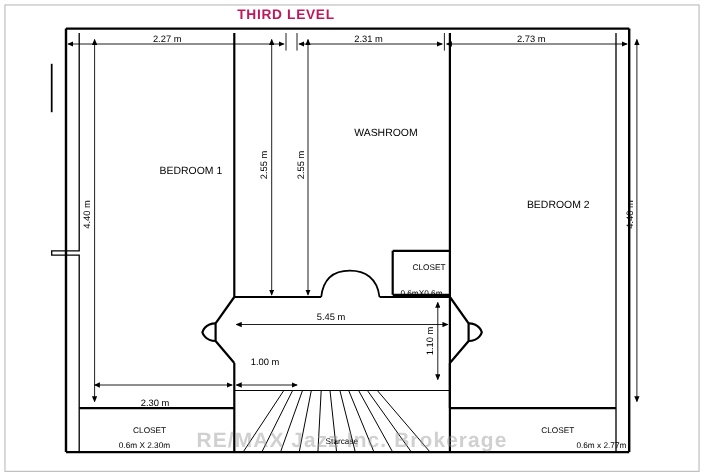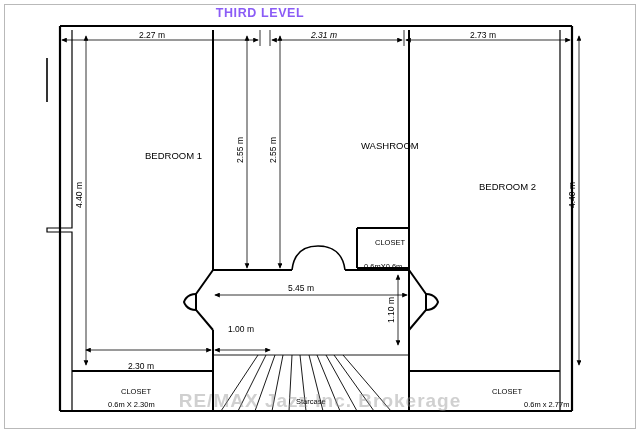--- a/index.html
+++ b/index.html
@@ -26,21 +26,21 @@
   }
   #title {
     position: absolute;
     left: 0;
     top: 6px;
     width: 520px;
     text-align: center;
     font-size: 12.5px;
     font-weight: bold;
     letter-spacing: 0.6px;
-    color: #8b5cf6;
+    color: #be185d;
   }
   svg.plan {
     position: absolute;
     left: 0;
     top: 0;
     width: 640px;
     height: 433px;
   }
   .lbl {
     position: absolute;
@@ -176,35 +176,35 @@
     </g>
 
     <g stroke="#000" fill="none" stroke-width="0.8">
       <line x1="215" y1="295" x2="407" y2="295" marker-start="url(#arS)" marker-end="url(#ar)"></line>
       <line x1="86" y1="350" x2="211" y2="350" marker-start="url(#arS)" marker-end="url(#ar)"></line>
       <line x1="215" y1="350" x2="270" y2="350" marker-start="url(#arS)" marker-end="url(#ar)"></line>
     </g>
   </svg>
 
   <div class="lbl room" style="left:145px; top:150px;">BEDROOM 1</div>
-  <div class="lbl room" style="left:322px; top:140px;margin-left:39px;">WASHROOM</div>
+  <div class="lbl room" style="left:322px; top:116px;">WASHROOM</div>
   <div class="lbl room" style="left:479px; top:181px;">BEDROOM 2</div>
   <div class="lbl small" style="left:296px; top:385px;margin-top:12px;">Starcase</div>
 
   <div class="lbl small" style="left:375px; top:238px;">CLOSET</div>
   <div class="lbl small" style="left:364px; top:262px;">0.6mX0.6m</div>
 
   <div class="lbl small" style="left:121px; top:387px;">CLOSET</div>
   <div class="lbl small" style="left:108px; top:400px;">0.6m X 2.30m</div>
 
   <div class="lbl small" style="left:492px; top:387px;">CLOSET</div>
   <div class="lbl small" style="left:477px; top:400px;padding-left:47px;">0.6m x 2.77m</div>
 
   <div class="lbl dim" style="left:139px; top:30px;">2.27 m</div>
-  <div class="lbl dim" style="left:311px; top:30px;font-style:italic;">2.31 m</div>
+  <div class="lbl dim" style="left:322px; top:30px;">2.31 m</div>
   <div class="lbl dim" style="left:470px; top:30px;">2.73 m</div>
 
   <div class="lbl dim rot90" style="left:227px; top:145px;">2.55 m</div>
   <div class="lbl dim rot90" style="left:260px; top:145px;">2.55 m</div>
   <div class="lbl dim rot90" style="left:66px; top:190px;">4.40 m</div>
   <div class="lbl dim rot90" style="left:559px; top:190px;">4.40 m</div>
   <div class="lbl dim rot90" style="left:378px; top:305px;">1.10 m</div>
 
   <div class="lbl dim" style="left:288px; top:283px;">5.45 m</div>
   <div class="lbl dim" style="left:128px; top:361px;">2.30 m</div>

